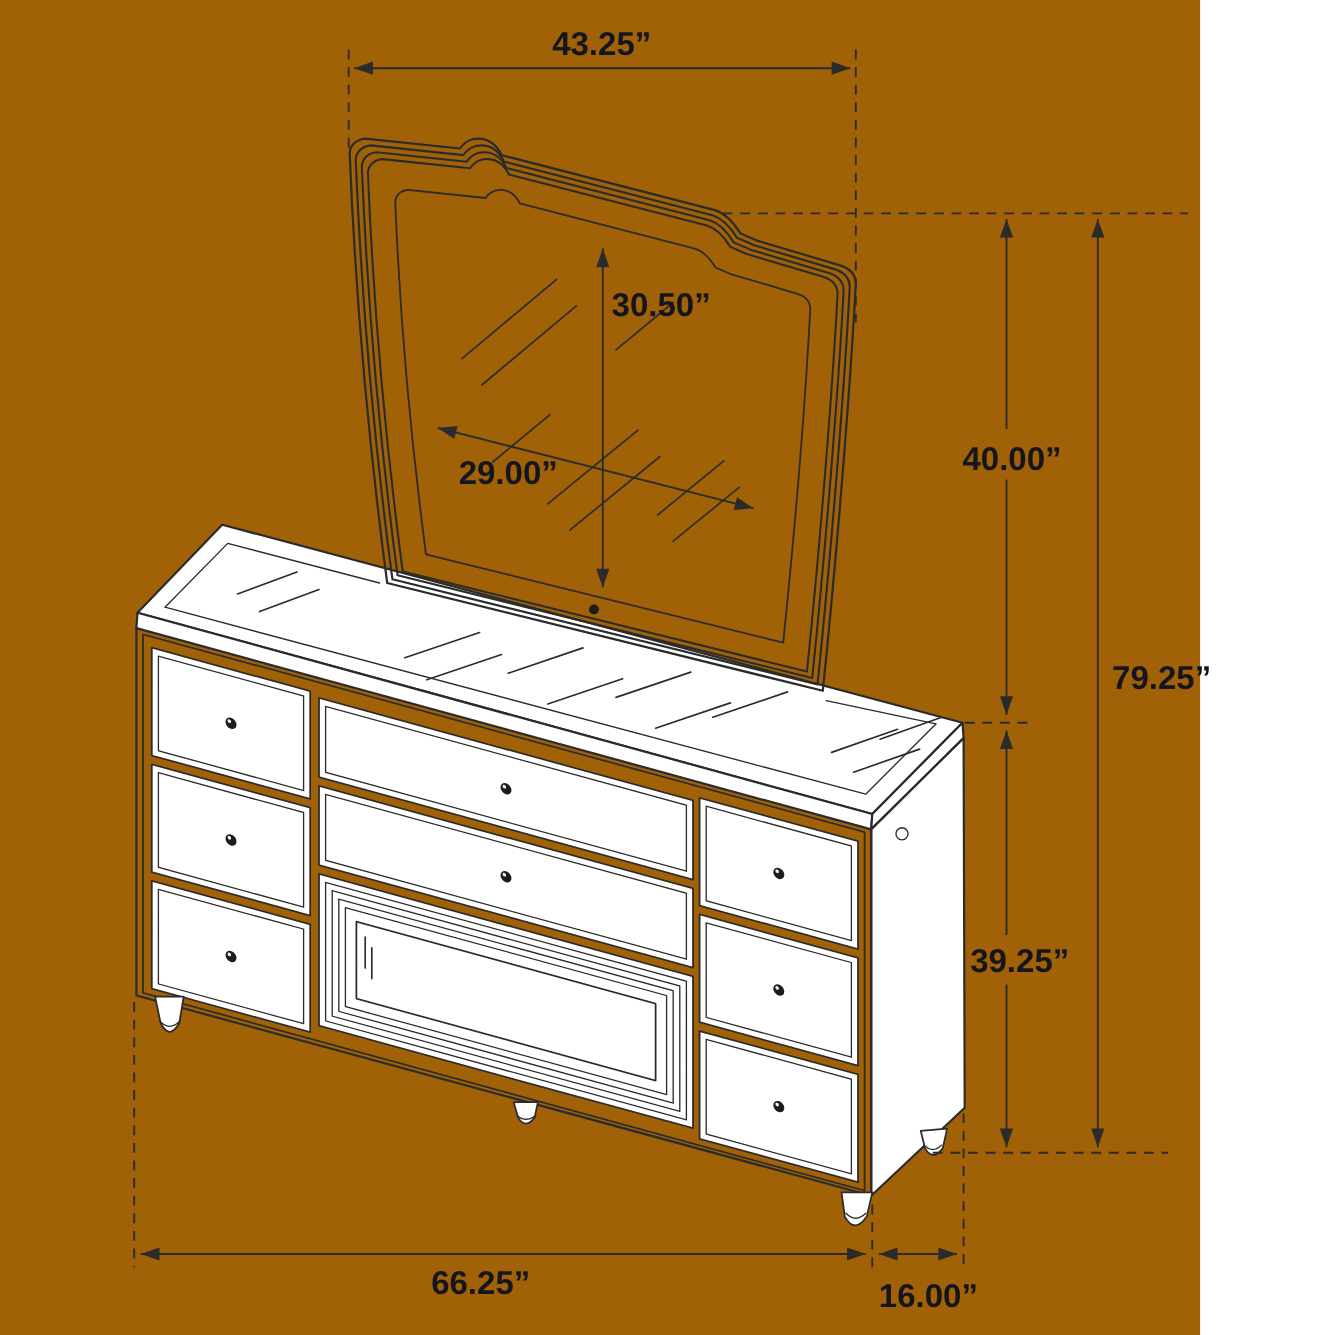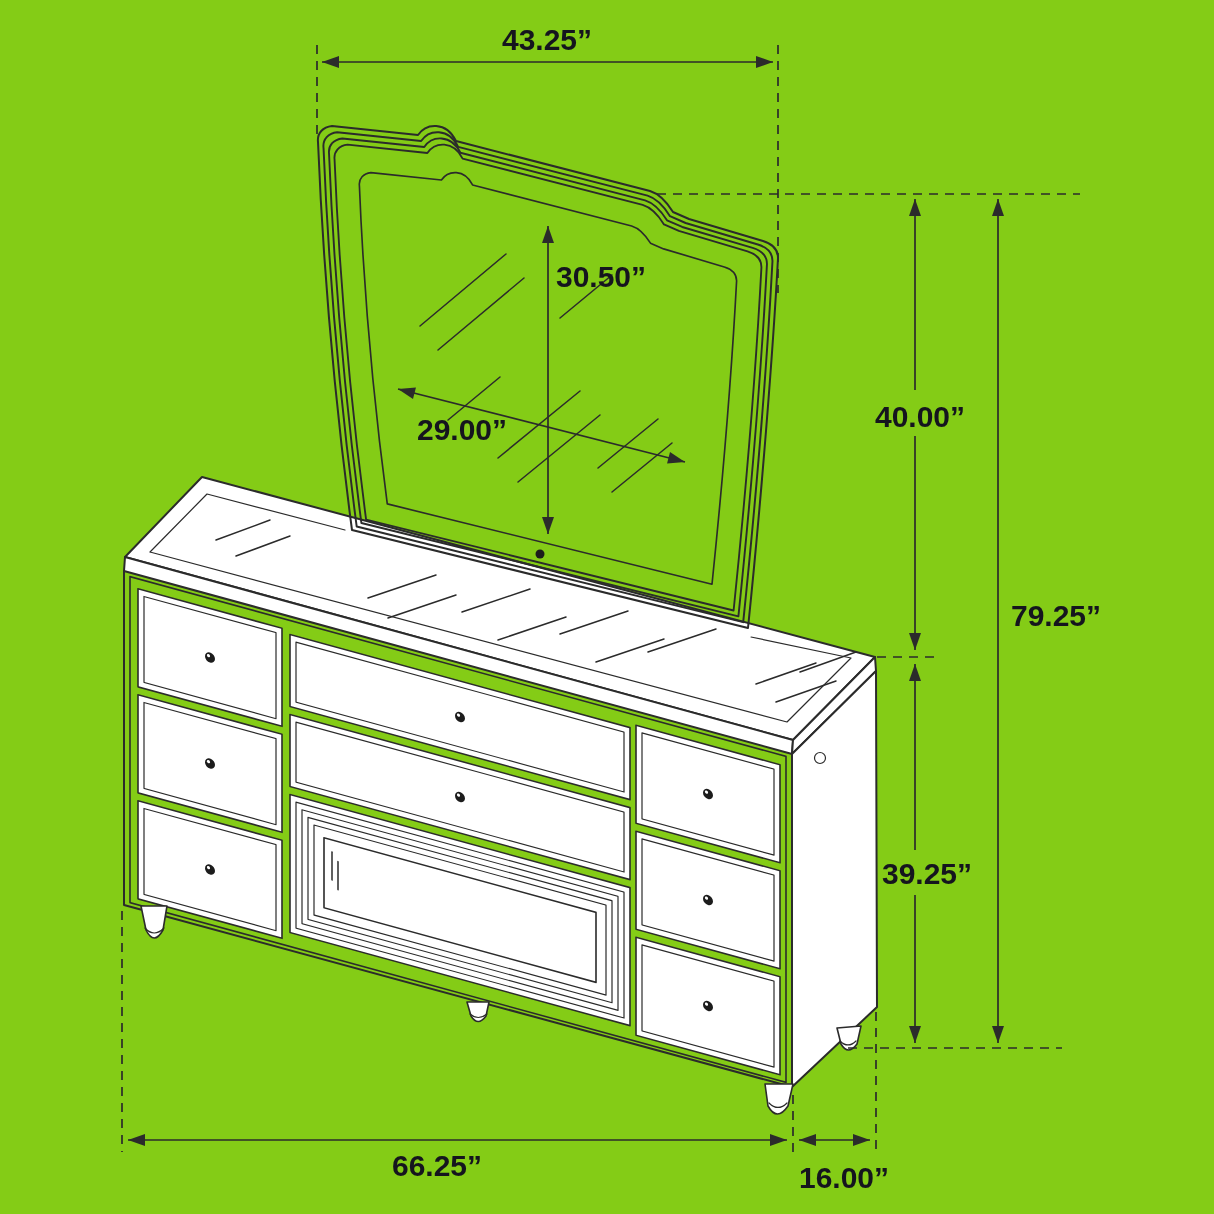--- a/index.html
+++ b/index.html
@@ -1,16 +1,16 @@
 <!DOCTYPE html>
 <html><head>
 <meta charset="utf-8">
 <style>
   html,body{margin:0;padding:0;background:#ffffff;}
-  #stage{position:relative;width:1214px;height:1214px;background:#84cc16;
+  #stage{position:relative;width:1091px;height:1214px;background:#a16207;
          font-family:"Liberation Sans",sans-serif;text-align:right;}
   svg{display:block;}
   .o{stroke:#2b2b2b;fill:none;stroke-linejoin:round;stroke-linecap:round;}
   .w20{stroke-width:2;}
   .w16{stroke-width:1.6;}
   .w12{stroke-width:1.2;}
   .fw{fill:#ffffff;}
   .dim{stroke:#2b2b2b;stroke-width:1.7;fill:none;}
   .dash{stroke:#2b2b2b;stroke-width:1.7;fill:none;stroke-dasharray:9 7;}
   .hatch{stroke:#2b2b2b;stroke-width:1.5;fill:none;stroke-linecap:round;}

